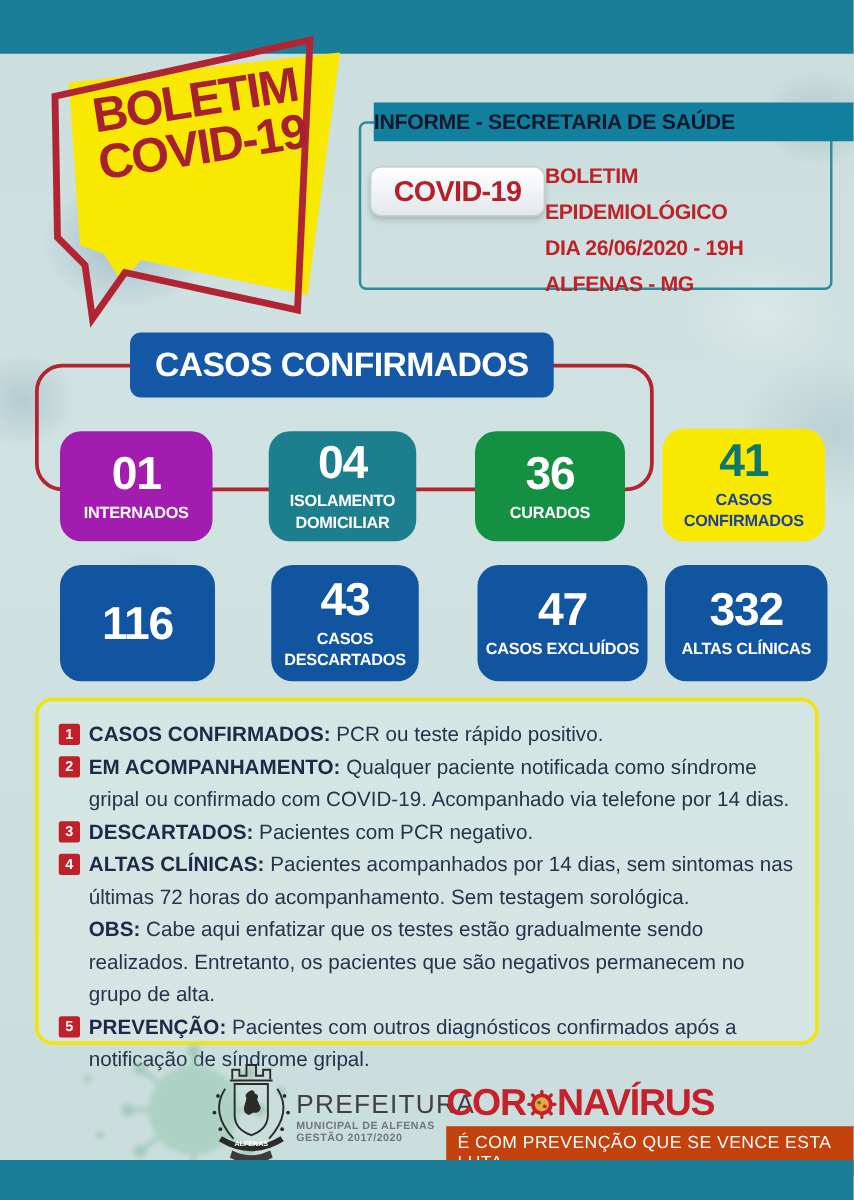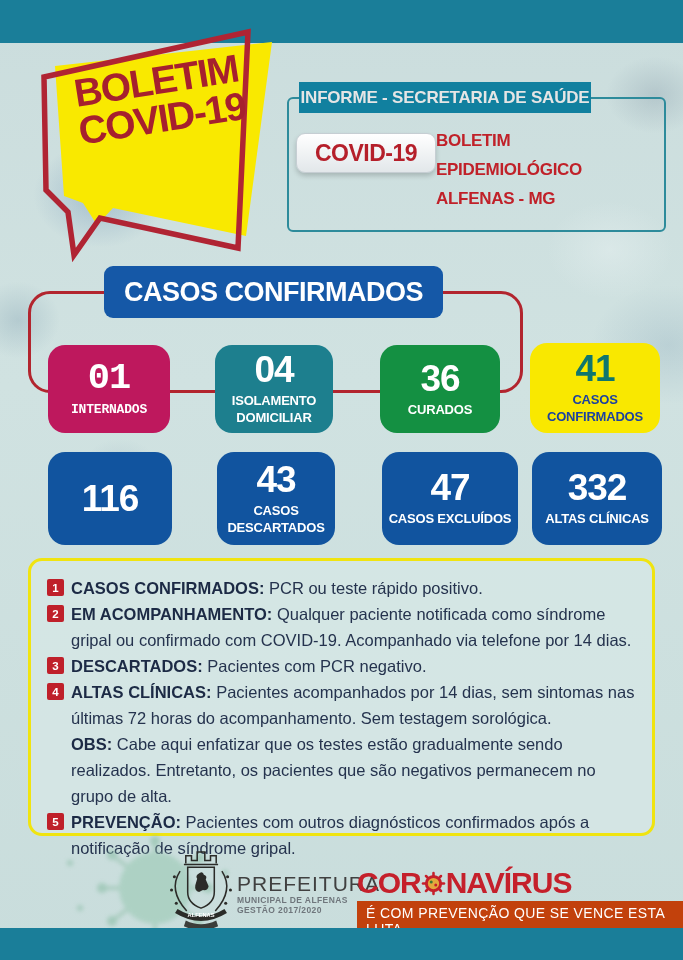--- a/index.html
+++ b/index.html
@@ -29,23 +29,23 @@
   #bubble-text{
     position:absolute;left:28px;top:47px;width:198px;
     transform:rotate(-9deg);
     text-align:center;font-size:39px;font-weight:800;line-height:.97;
     letter-spacing:-1.5px;color:#a6202e;
   }
 
   
   #header-box{left:287px;top:97px;width:375px;height:131px;border:2px solid #2d8b9b;border-radius:6px;z-index:1;}
   #header-bar{
-    left:299px;top:82px;width:292px;height:31px;z-index:2;
-    display:flex;align-items:center;justify-content:center;
-    color:#e5e5e5;font-weight:800;font-size:17px;letter-spacing:-.2px;
+    left:299px;top:82px;width:384px;height:31px;z-index:2;
+    display:flex;align-items:center;
+    color:#0f172a;font-weight:800;font-size:17px;letter-spacing:-.2px;
   }
   #covid-pill{
     left:296px;top:133px;width:138px;height:38px;z-index:2;border-radius:9px;
     background:linear-gradient(180deg,#ffffff,#e2e7ea);
     border:1px solid #c6ced3;box-shadow:0 3px 5px rgba(0,0,0,.18);
     display:flex;align-items:center;justify-content:center;
     font-size:23px;font-weight:800;letter-spacing:-.5px;color:#b51f2a;
   }
   #header-info{left:436px;top:126px;width:222px;z-index:2;text-align:left;
     font-size:17px;font-weight:800;line-height:29px;letter-spacing:-.3px;color:#c02129;}
@@ -119,29 +119,30 @@
 
 <div id="header-box" class="abs"></div>
 <div id="header-bar" class="abs" style="background: rgb(17, 128, 159);">
   <span>INFORME - SECRETARIA DE SAÚDE</span>
 </div>
 <div id="covid-pill" class="abs">
   <span>COVID-19</span>
 </div>
 <div id="header-info" class="abs">
   <div>BOLETIM EPIDEMIOLÓGICO</div>
+  <div>DIA 26/06/2020 - 19H</div>
   <div>ALFENAS - MG</div>
 </div>
 
 <div id="bracket" class="abs"></div>
 <div id="section-banner" class="abs" style="background: rgb(21, 88, 167);">
   <span>CASOS CONFIRMADOS</span>
 </div>
 
-<div class="card r1" style="left: 48px; width: 122px; background: #be185d; font-family: Liberation Mono, monospace;">
+<div class="card r1" style="left: 48px; width: 122px; background: #a21caf;">
   <div class="val">01</div>
   <div class="lbl">INTERNADOS</div>
 </div>
 <div class="card r1" style="left: 215px; width: 118px; background: rgb(29, 127, 142);">
   <div class="val">04</div>
   <div class="lbl">ISOLAMENTO DOMICILIAR</div>
 </div>
 <div class="card r1" style="left: 380px; width: 120px; background: rgb(20, 144, 66);">
   <div class="val">36</div>
   <div class="lbl">CURADOS</div>

